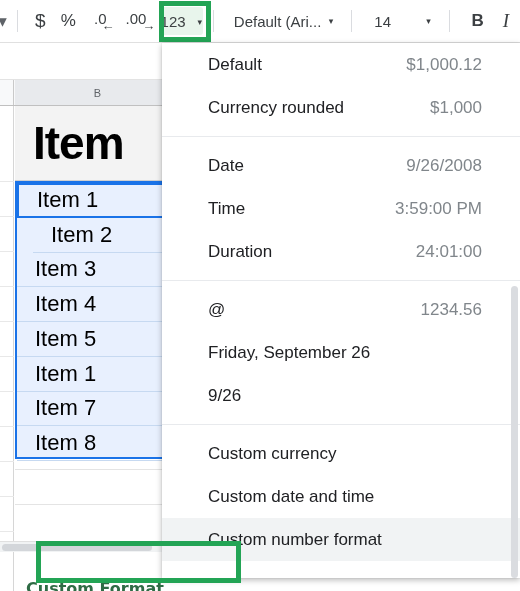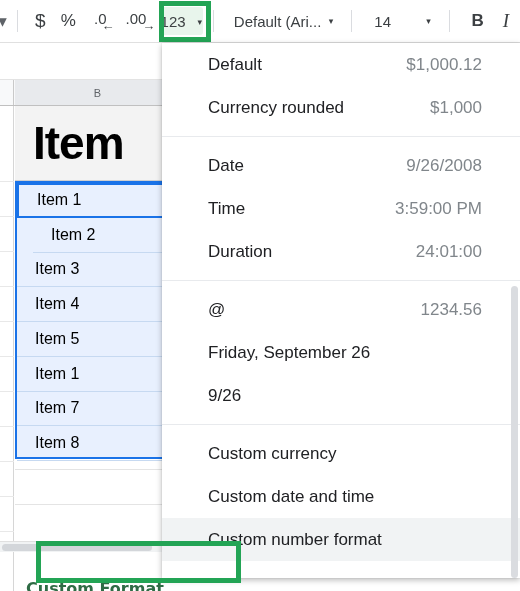--- a/index.html
+++ b/index.html
@@ -214,21 +214,21 @@
   .sel-cell {
     position: absolute;
     left: 0;
     width: 100%;
     height: 34.75px;
     box-sizing: border-box;
     border-bottom: 1px solid #c6d9f1;
     display: flex;
     align-items: center;
     padding-left: 18px;
-    font-size: 16px;
+    font-size: 22px;
     color: #000000;
   }
   .sel-cell.active {
     border: 2px solid #1a73e8;
     border-right: none;
   }
   .grid-row {
     position: absolute;
     left: 15px;
     width: 165px;

